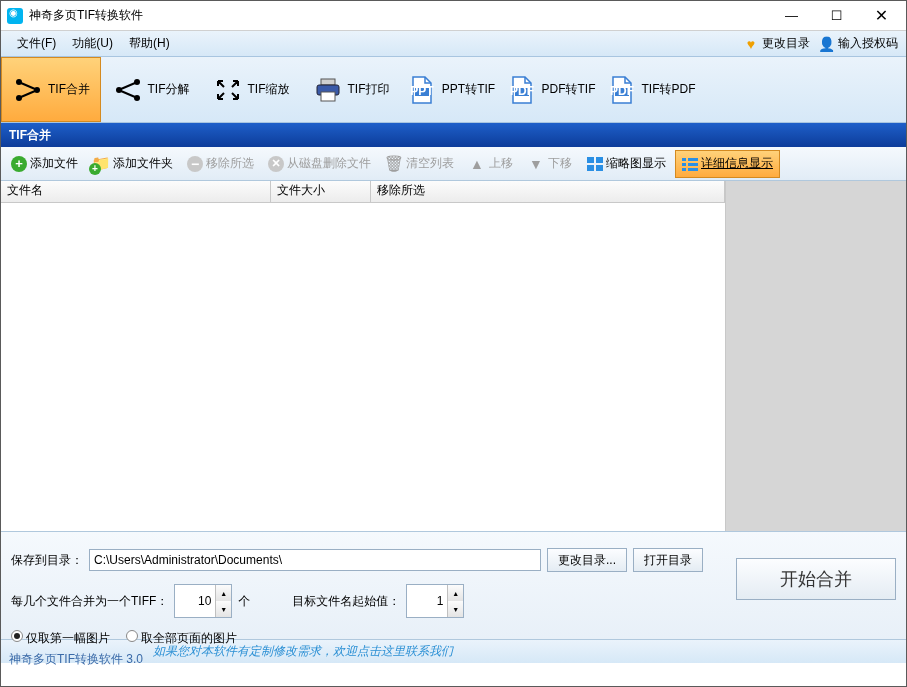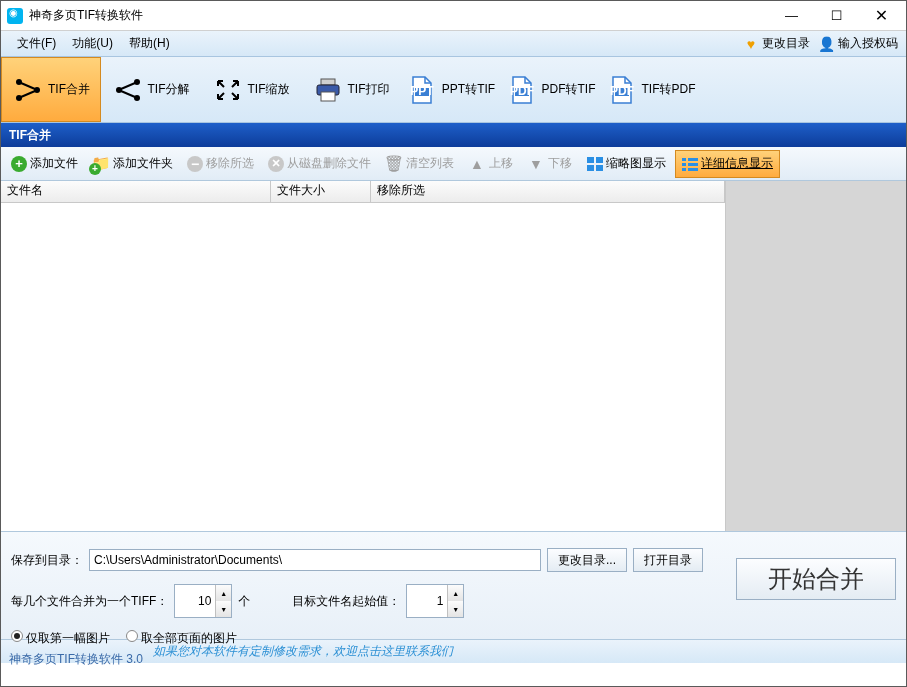--- a/index.html
+++ b/index.html
@@ -53,21 +53,21 @@
 .row label { color: #000; }
 .txtinput { height: 22px; border: 1px solid #9aafc4; background: #fff; padding: 0 4px; }
 .btn { height: 24px; border: 1px solid #9aafc4; background: linear-gradient(#fcfdff, #e4ecf3); padding: 0 10px; color: #000; display: flex; align-items: center; }
 .spin { width: 58px; height: 34px; border: 1px solid #9aafc4; display: flex; background: #fff; }
 .spin input { flex: 1; border: none; text-align: right; padding-right: 4px; width: 20px; }
 .spin .arrows { width: 16px; display: flex; flex-direction: column; border-left: 1px solid #c0c0c0; }
 .spin .arrows div { flex: 1; display: flex; align-items: center; justify-content: center; font-size: 7px; background: linear-gradient(#fcfcfc, #e4e4e4); }
 .radio { display: flex; align-items: flex-start; gap: 3px; margin-right: 10px; }
 .radio .dot { width: 12px; height: 12px; border: 1px solid #888; border-radius: 50%; display: flex; align-items: center; justify-content: center; background: #fff; }
 .radio.checked .dot::after { content: ""; width: 6px; height: 6px; background: #222; border-radius: 50%; }
-.bigstart { width: 160px; height: 42px; border: 1px solid #9aafc4; background: linear-gradient(#fcfdff, #e4ecf3); font-size: 24px; color: #333; display: flex; align-items: center; justify-content: center; margin-top: 10px; }
+.bigstart { width: 160px; height: 42px; border: 1px solid #9aafc4; background: linear-gradient(#fcfdff, #e4ecf3); font-size: 18px; color: #333; display: flex; align-items: center; justify-content: center; margin-top: 10px; }
 .statusbar { height: 24px; background: linear-gradient(#eaf3fb, #d6e8f7); display: flex; align-items: center; padding: 0 8px; gap: 10px; border-top: 1px solid #b0c8dd; }
 .statusbar .ver { color: #3a6aa8; margin-top: 16px; }
 .statusbar .msg { color: #2a8fd4; font-style: italic; }
 </style>
 </head>
 <body>
 
 <div class="titlebar">
   <div class="logo"></div>
   <div class="title">神奇多页TIF转换软件</div>

